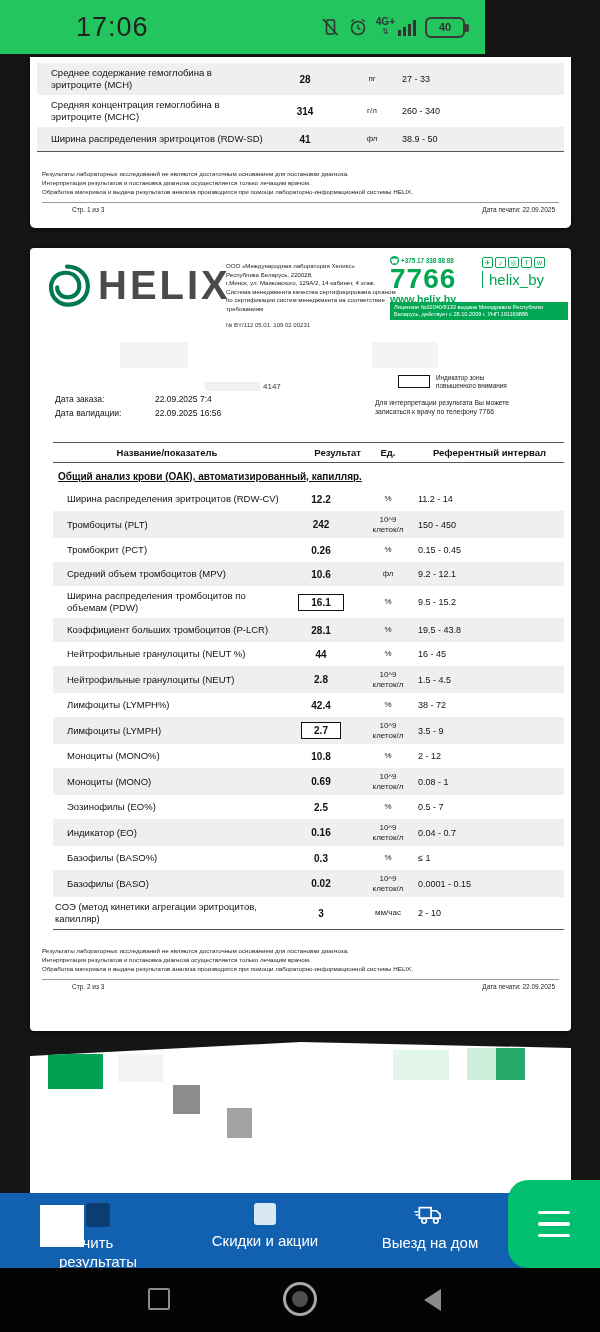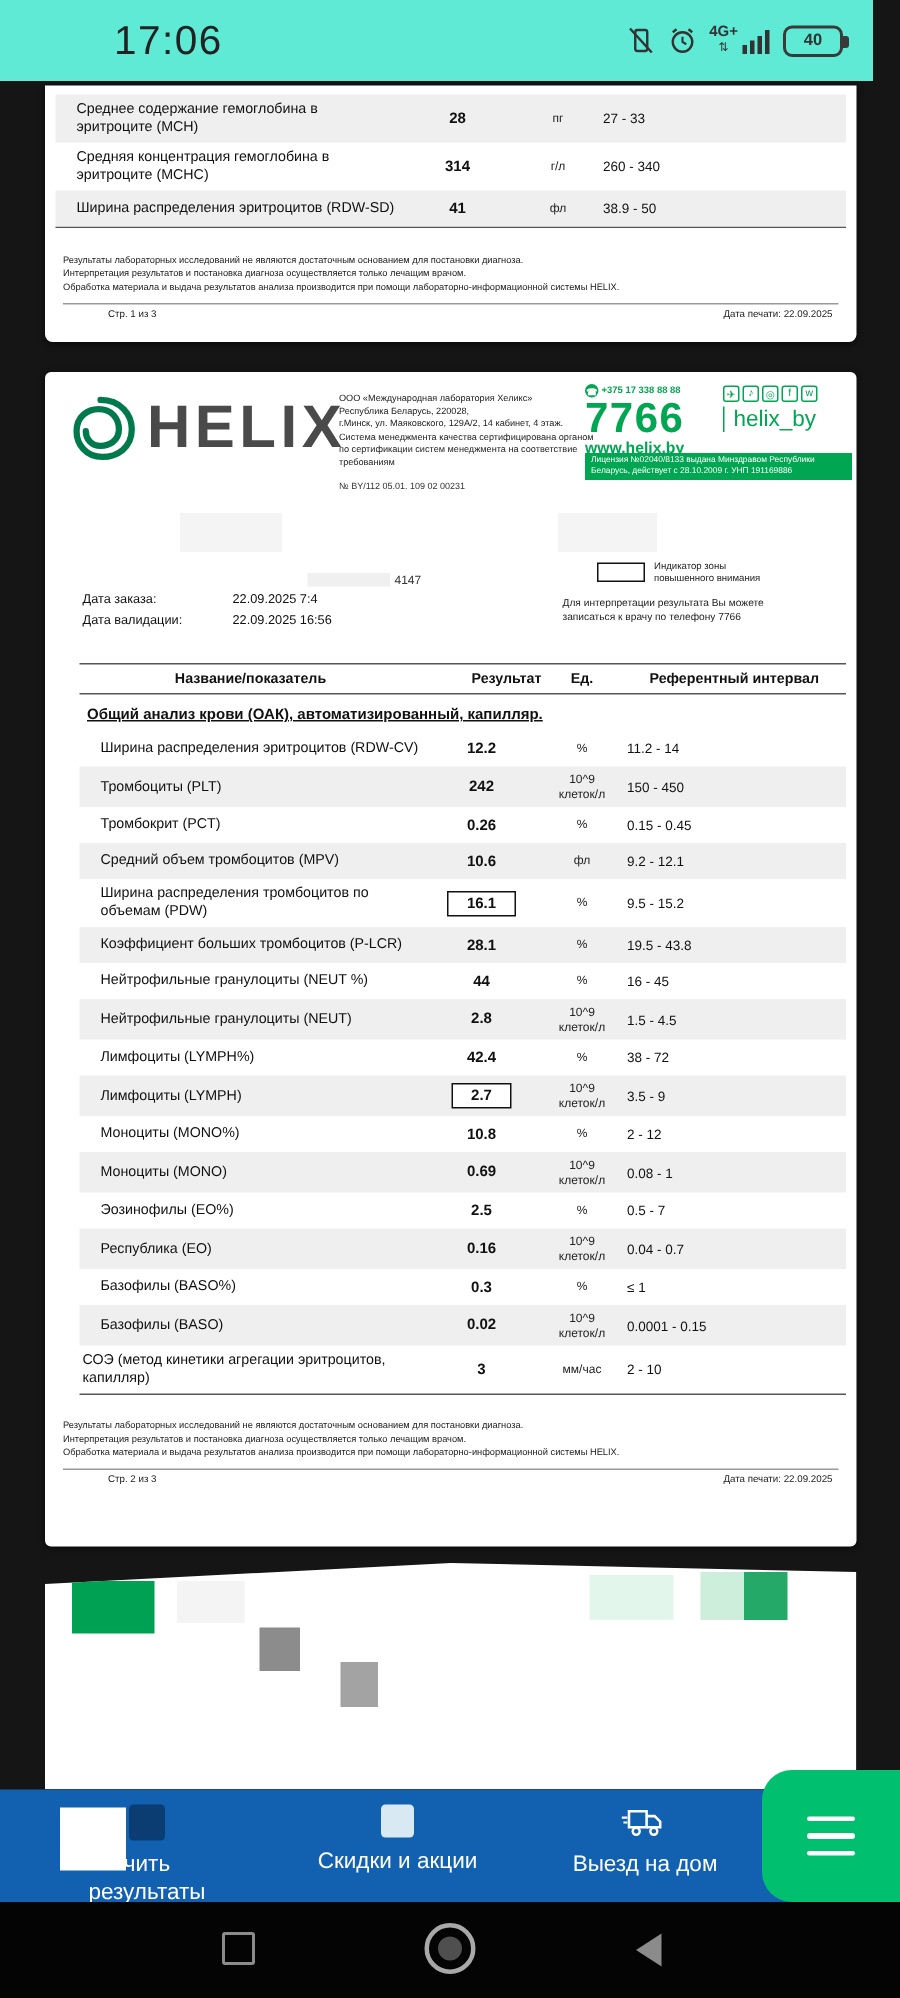--- a/index.html
+++ b/index.html
@@ -1,21 +1,21 @@
 <!DOCTYPE html>
 <html><head>
 <meta charset="utf-8">
 <style>
   * { margin:0; padding:0; box-sizing:border-box; }
   html,body { background:#000; }
   body { font-family:"Liberation Sans", sans-serif; }
   .screen { position:relative; width:600px; height:1332px; background:#151515; overflow:hidden; }
 
   
-  .status-bar { position:absolute; top:0; left:0; width:582px; height:54px; background:#5eead4;
+  .status-bar { position:absolute; top:0; left:0; width:485px; height:54px; background:#22c55e;
     display:flex; align-items:center; justify-content:space-between; padding:0 20px 0 76px; }
   .time { font-size:27px; font-weight:500; color:#222; letter-spacing:1px; }
   .status-icons { display:flex; align-items:center; gap:8px; }
   .net-group { display:flex; align-items:flex-end; gap:2px; }
   .net-col { display:flex; flex-direction:column; align-items:center; line-height:10px; }
   .net-label { font-size:10px; font-weight:700; color:#333; }
   .net-arrows { font-size:8px; color:#333; }
   .battery { width:40px; height:21px; border:2px solid #3a3a3a; border-radius:6px; position:relative;
     display:flex; align-items:center; justify-content:center; font-size:11px; font-weight:700; color:#333; }
   .battery:after { content:""; position:absolute; right:-6px; top:5px; width:4px; height:8px; background:#3a3a3a; border-radius:0 2px 2px 0; }
@@ -381,21 +381,21 @@
             </div>
             <div class="trow">
               <div class="cell name">Эозинофилы (EO%)</div>
               <div class="cell result"><span class="resval">2.5</span></div>
               <div class="cell unit">
                 <div>%</div>
               </div>
               <div class="cell ref">0.5 - 7</div>
             </div>
             <div class="trow gray">
-              <div class="cell name">Республика (EO)</div>
+              <div class="cell name">Индикатор (EO)</div>
               <div class="cell result"><span class="resval">0.16</span></div>
               <div class="cell unit">
                 <div>10^9</div>
                 <div>клеток/л</div>
               </div>
               <div class="cell ref">0.04 - 0.7</div>
             </div>
             <div class="trow">
               <div class="cell name">Базофилы (BASO%)</div>
               <div class="cell result"><span class="resval">0.3</span></div>

